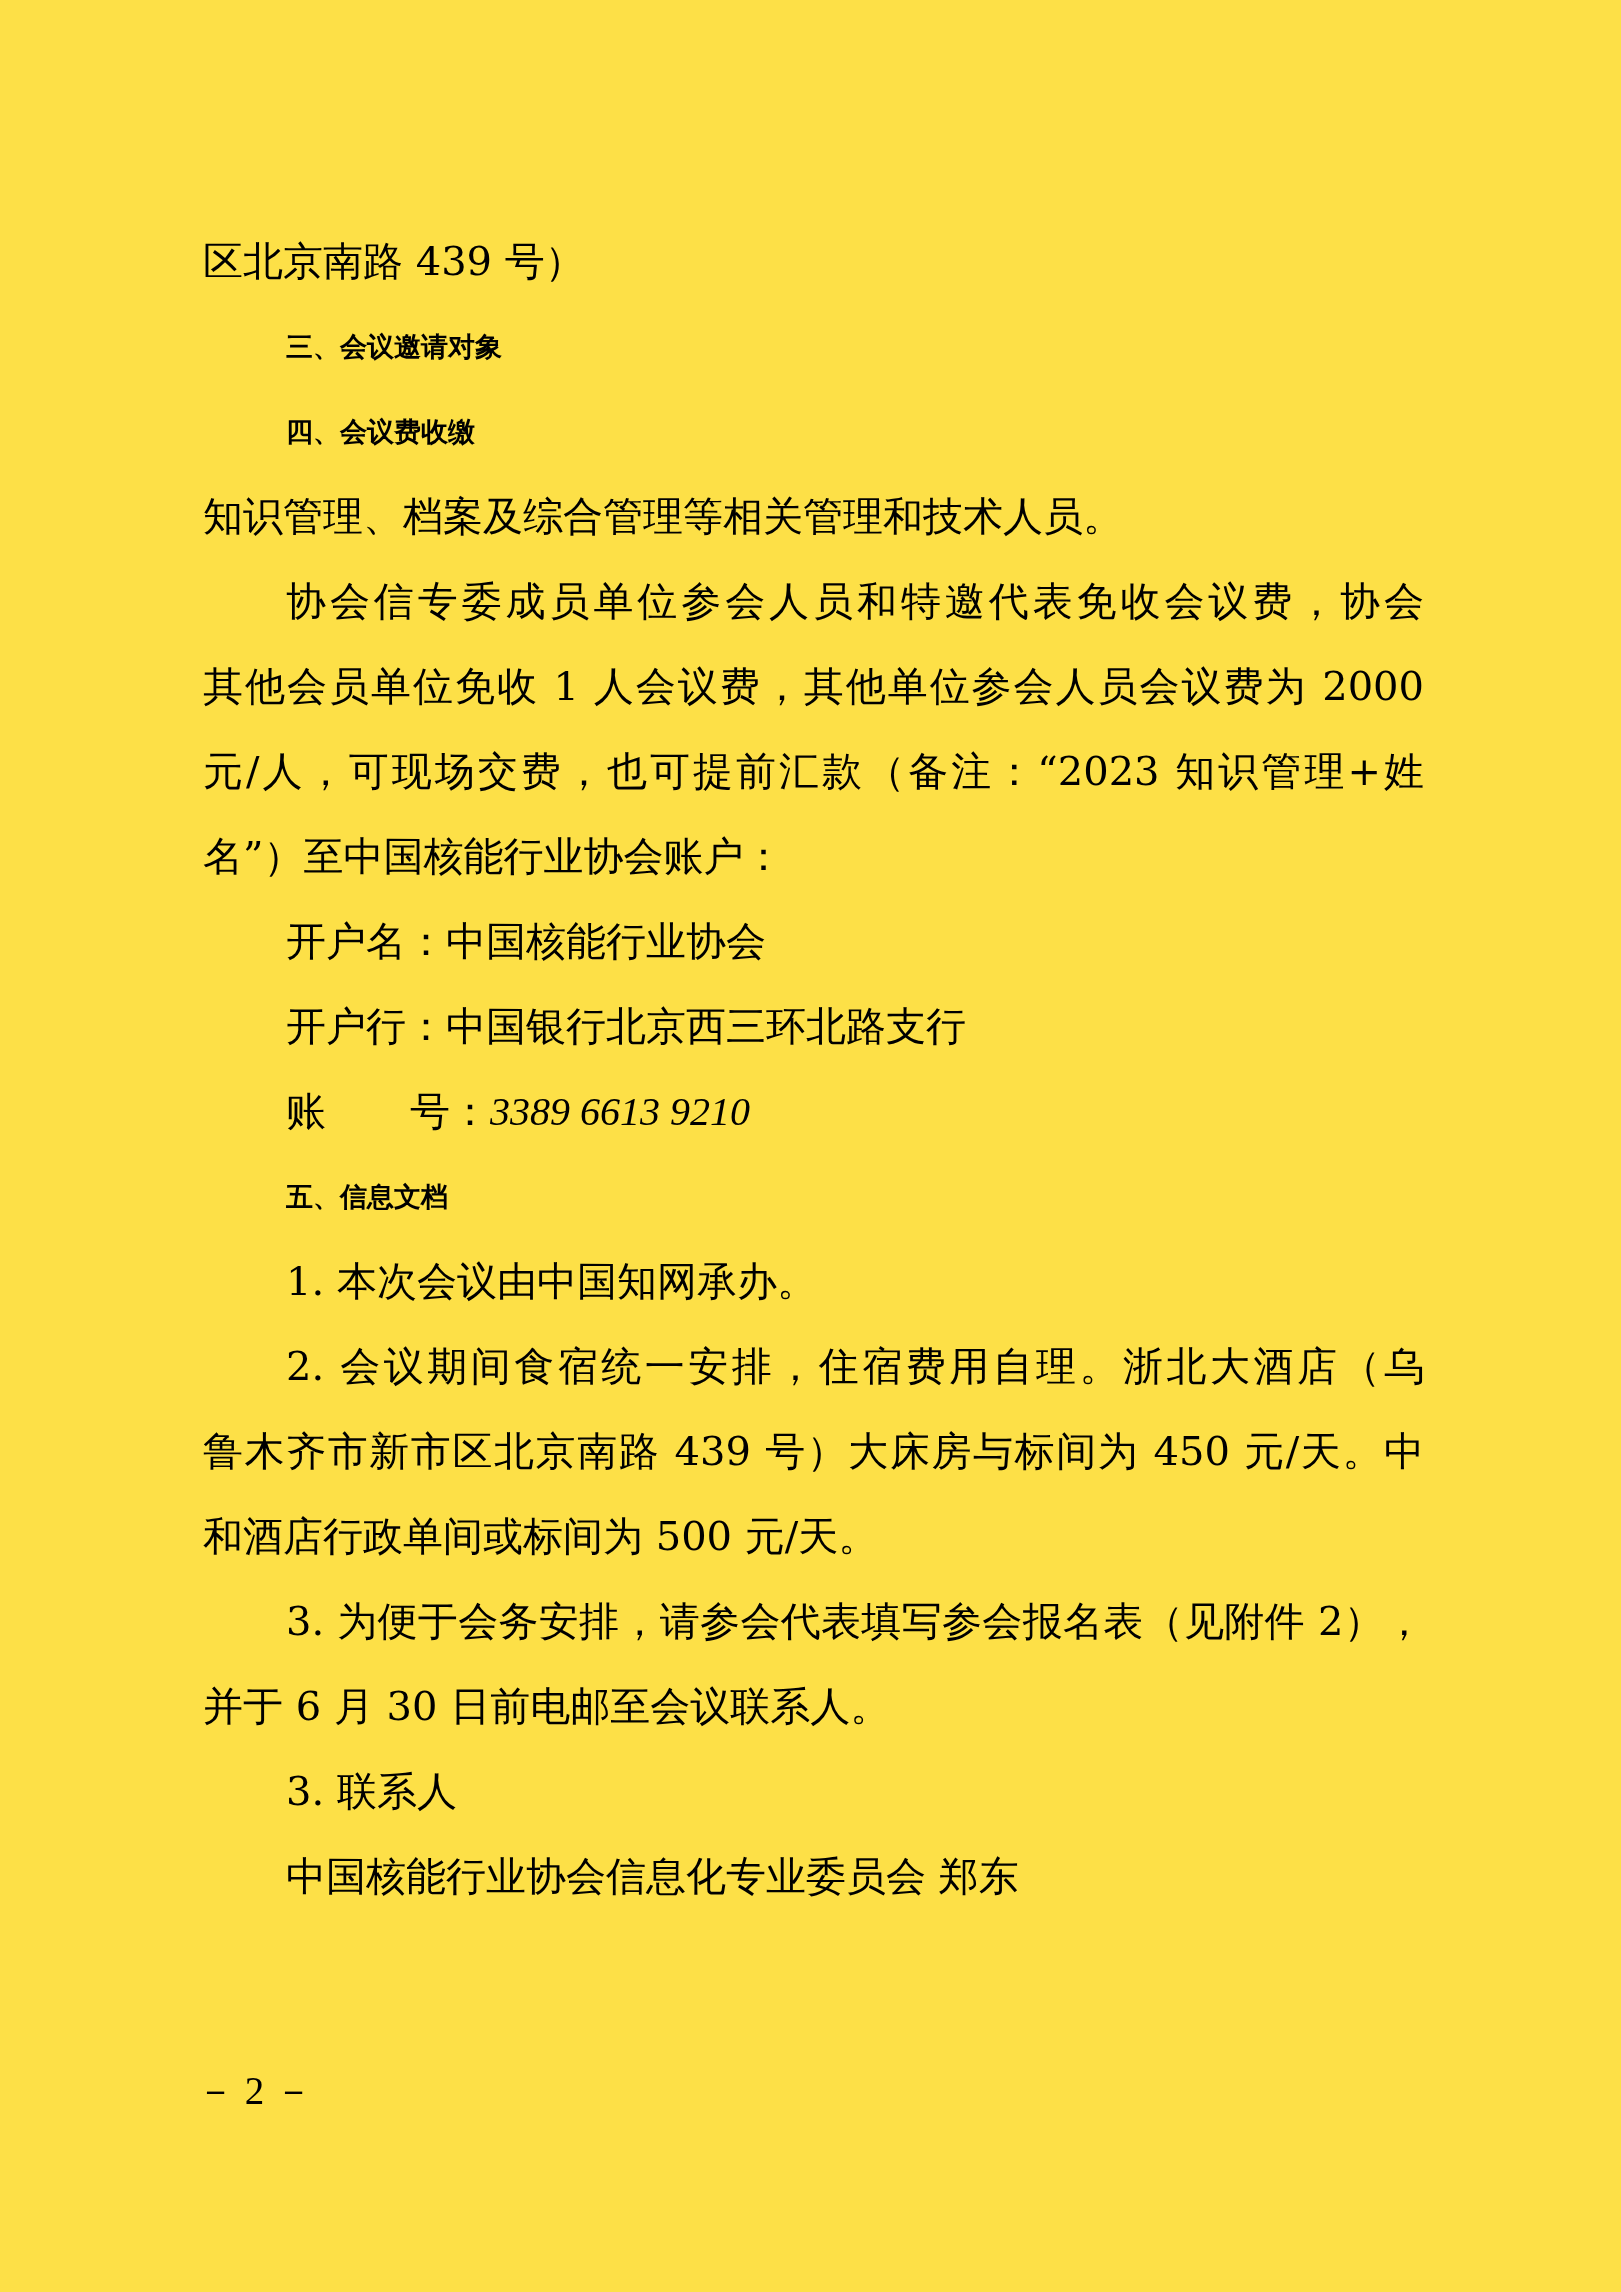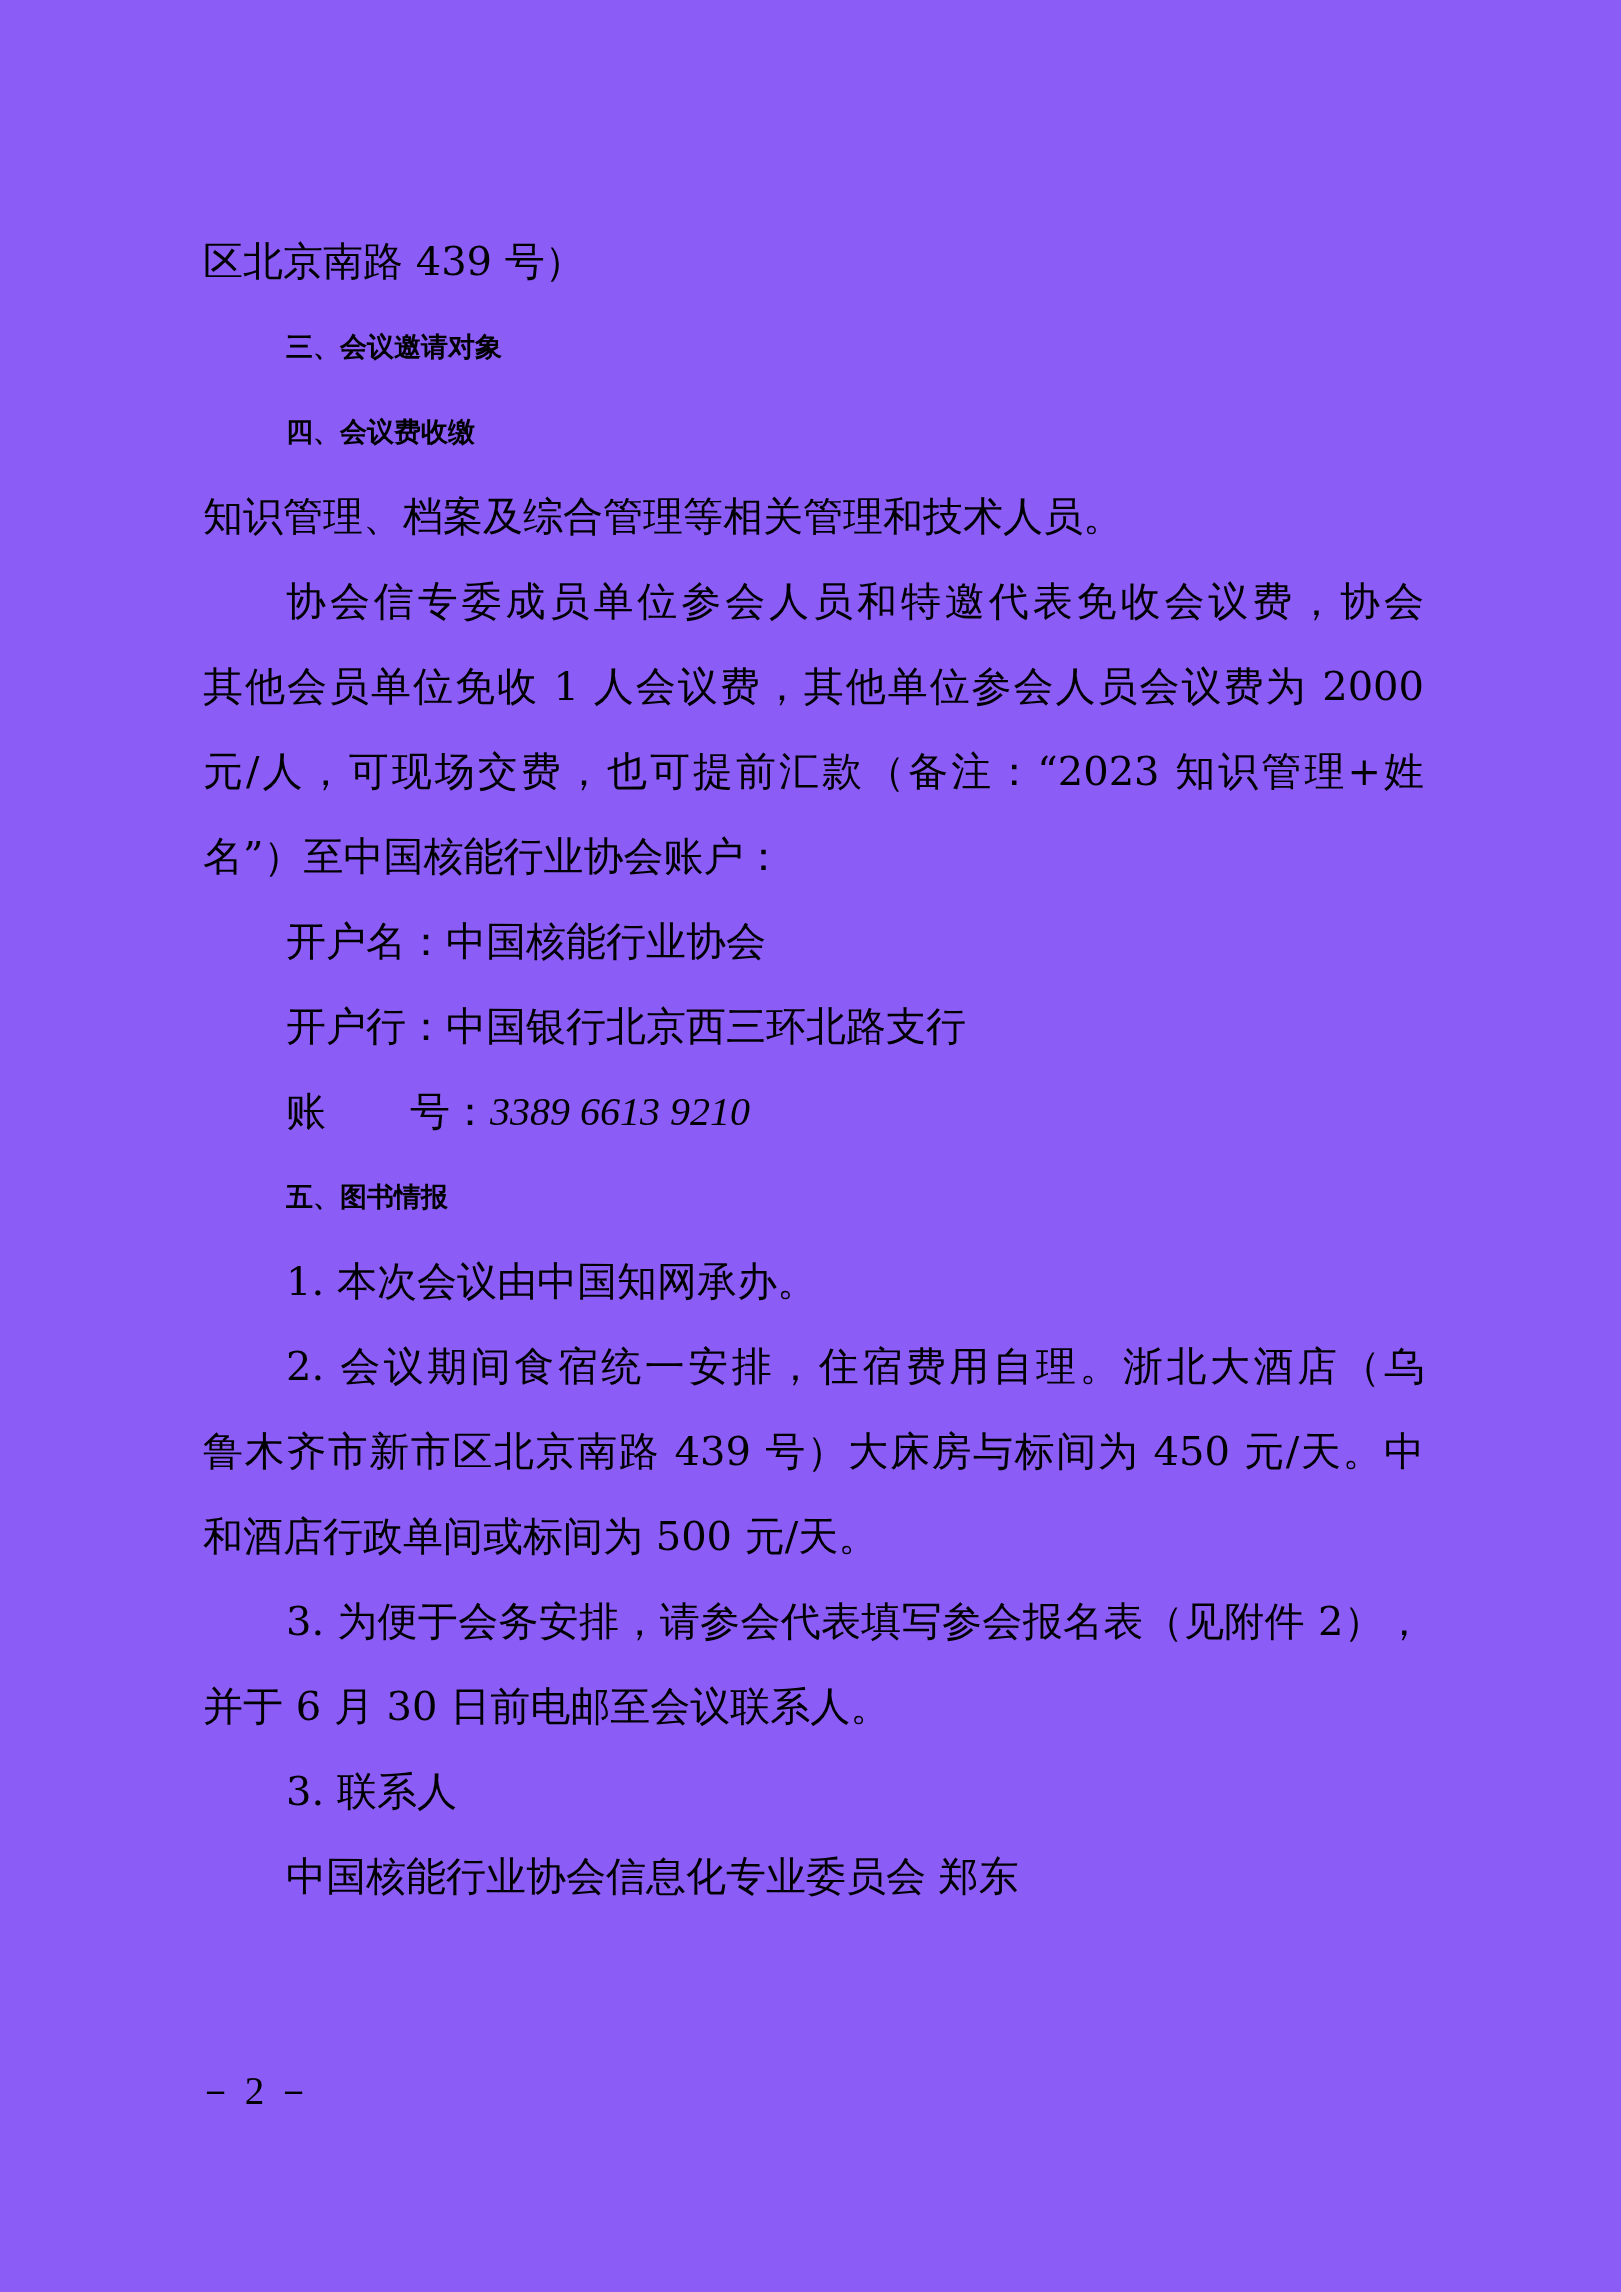--- a/index.html
+++ b/index.html
@@ -12,21 +12,21 @@
     height: 2293px;
     position: relative;
     overflow: hidden;
     color: #000000;
   }
   .page {
     position: absolute;
     left: 0; top: 0;
     width: 1621px;
     height: 2293px;
-    background: #8b5cf6;
+    background: #fde047;
   }
   .text-block {
     position: absolute;
     left: 203px;
     top: 219px;
     width: 1221px;
     font-family: "DejaVu Serif", "Liberation Serif", serif;
     font-size: 40px;
     line-height: 85px;
   }
@@ -82,21 +82,21 @@
     <div class="line full">其他会员单位免收 1 人会议费，其他单位参会人员会议费为 2000</div>
     <div class="line full">元/人，可现场交费，也可提前汇款（备注：“2023 知识管理+姓</div>
     <div class="line">名”）至中国核能行业协会账户：</div>
 
     <div class="line indent">开户名：中国核能行业协会</div>
     <div class="line indent">开户行：中国银行北京西三环北路支行</div>
     <div class="line indent">
       <span>账</span><span class="label-gap"></span><span>号：</span><span class="num">3389 6613 9210</span>
     </div>
 
-    <div class="line indent heading">五、图书情报</div>
+    <div class="line indent heading">五、信息文档</div>
     <div class="line indent">1. 本次会议由中国知网承办。</div>
     <div class="line indent full">2. 会议期间食宿统一安排，住宿费用自理。浙北大酒店（乌</div>
     <div class="line full">鲁木齐市新市区北京南路 439 号）大床房与标间为 450 元/天。中</div>
     <div class="line">和酒店行政单间或标间为 500 元/天。</div>
     <div class="line indent full">3. 为便于会务安排，请参会代表填写参会报名表（见附件 2），</div>
     <div class="line">并于 6 月 30 日前电邮至会议联系人。</div>
     <div class="line indent">3. 联系人</div>
     <div class="line indent">中国核能行业协会信息化专业委员会 郑东</div>
 
   </div>

